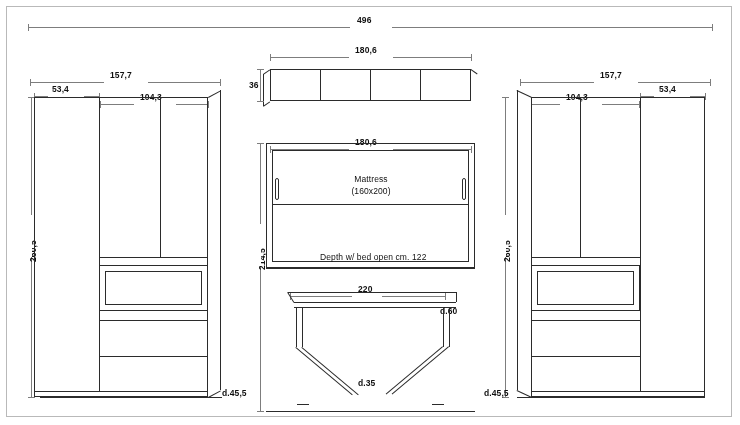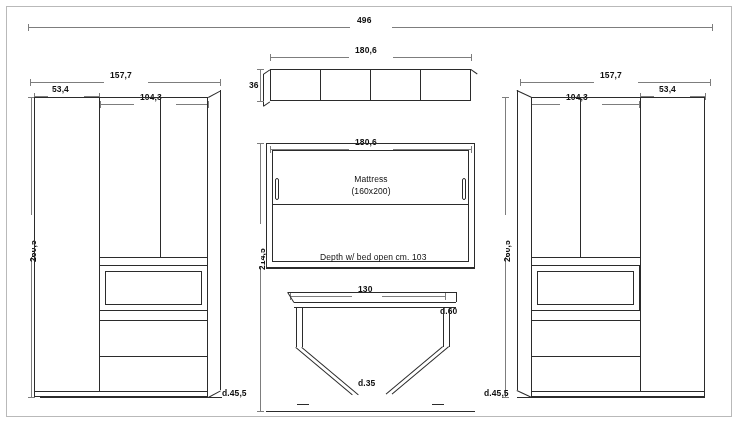--- a/index.html
+++ b/index.html
@@ -135,32 +135,32 @@
 
   <div class="ln h" style="left:272px;top:204px;width:197px;"></div>
 
   <div class="box" style="left:275px;top:178px;width:4px;height:22px;border-radius:2px;"></div>
   <div class="box" style="left:462px;top:178px;width:4px;height:22px;border-radius:2px;"></div>
 
   <div class="lbl center" style="left:336px;top:174px;width:70px;">Mattress</div>
   <div class="lbl center" style="left:336px;top:186px;width:70px;">(160x200)</div>
 
   <div class="ln h" style="left:266px;top:268px;width:209px;"></div>
-  <div class="lbl" style="left:320px;top:252px;">Depth w/ bed open cm. 103</div>
+  <div class="lbl" style="left:320px;top:252px;">Depth w/ bed open cm. 122</div>
 
   <div class="dim dimv" style="left:260px;top:143px;height:268px;"></div>
   <div class="tickh" style="left:257px;top:143px;"></div>
   <div class="tickh" style="left:257px;top:411px;"></div>
   <div class="lbl b rot" style="left:257px;top:270px;">214,5</div>
   <div style="position:absolute;left:256px;top:224px;height:42px;width:5px;background:#fff;"></div>
 
   <div class="dim dimh" style="left:290px;top:296px;width:155px;"></div>
   <div class="tick" style="left:290px;top:293px;"></div>
   <div class="tick" style="left:445px;top:293px;"></div>
-  <div class="lbl b" style="left:358px;top:284px;">130</div>
+  <div class="lbl b" style="left:358px;top:284px;">220</div>
   <div style="position:absolute;left:352px;top:294px;width:30px;height:5px;background:#fff;"></div>
 
   <div class="ln h" style="left:288px;top:292px;width:168px;"></div>
   <div class="ln h" style="left:294px;top:302px;width:162px;"></div>
   <div class="ln h" style="left:288px;top:292px;width:12px;transform:rotate(58deg);transform-origin:0 0;"></div>
   <div class="ln v" style="left:456px;top:292px;height:10px;"></div>
   <div class="ln h" style="left:294px;top:307px;width:162px;"></div>
 
   <div class="lbl b" style="left:440px;top:306px;">d.60</div>
 

